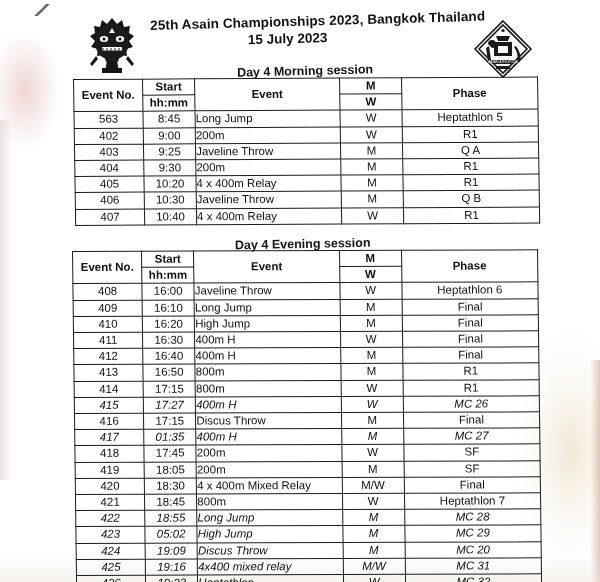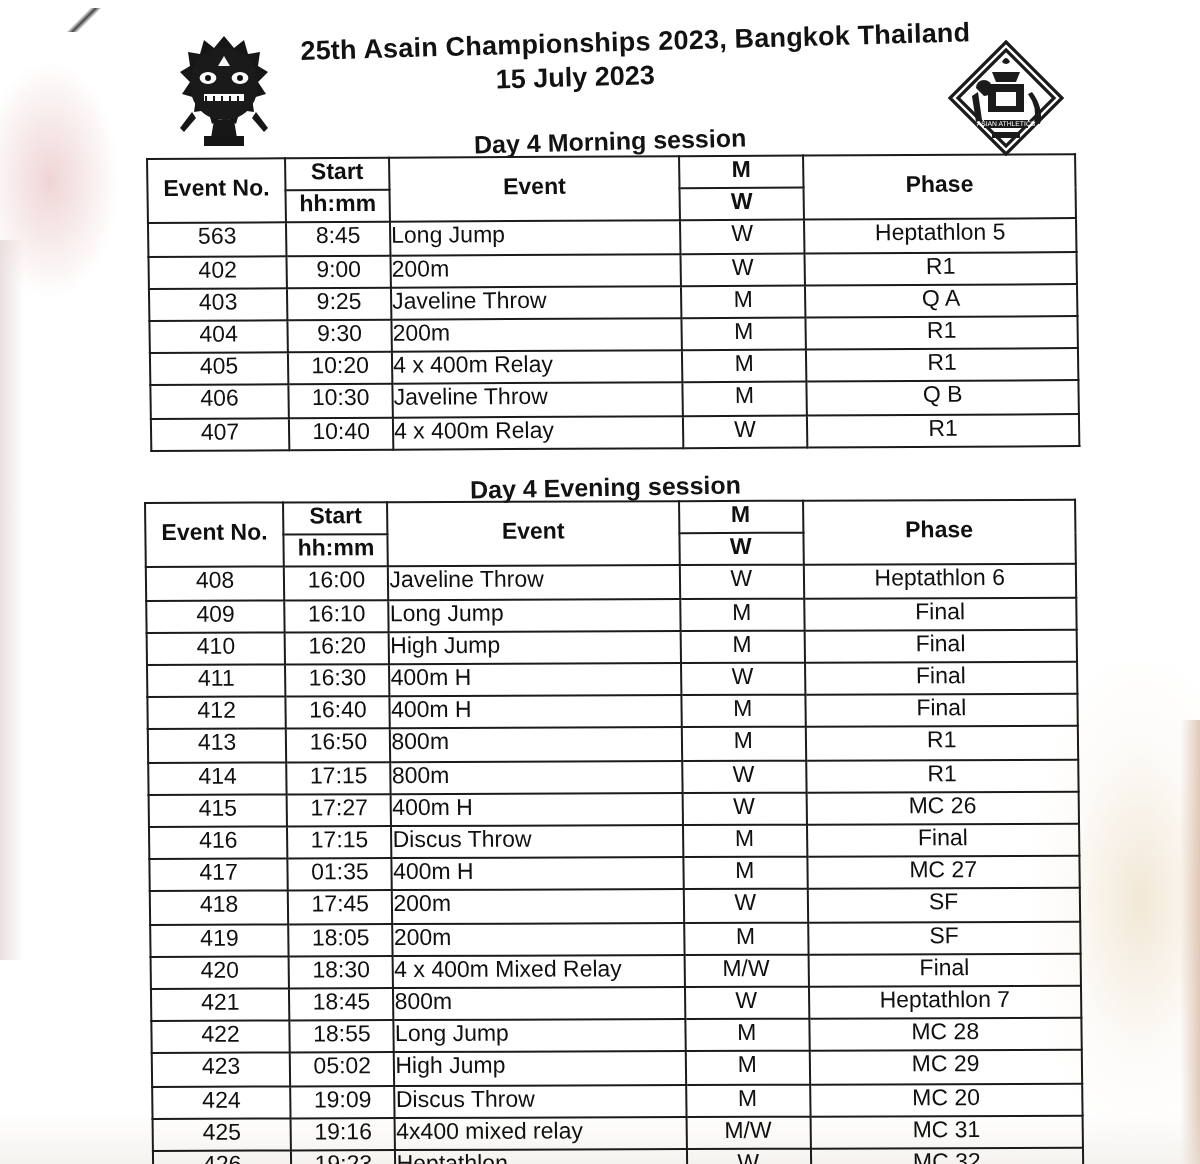--- a/index.html
+++ b/index.html
@@ -58,21 +58,21 @@
   
   col.c-no{width:69px;}
   col.c-start{width:52px;}
   col.c-event{width:145px;}
   col.c-mw{width:62px;}
   col.c-phase{width:136px;}
 
   .ta-c{text-align:center;}
   .ta-l{text-align:left;padding-left:4px;}
   .hdr-tall{height:30.4px;line-height:30.4px;}
-  .it{}
+  .it{font-style:italic;}
 </style>
 </head>
 <body>
 
 <div class="paper-tint" id="tint-left-pink"></div>
 <div class="paper-tint" id="tint-left-edge"></div>
 <div class="paper-tint" id="tint-right-warm"></div>
 <div class="paper-tint" id="tint-right-edge"></div>
 <div class="paper-tint" id="tint-bottom"></div>
 <div class="paper-tint" id="speck-1"></div>

